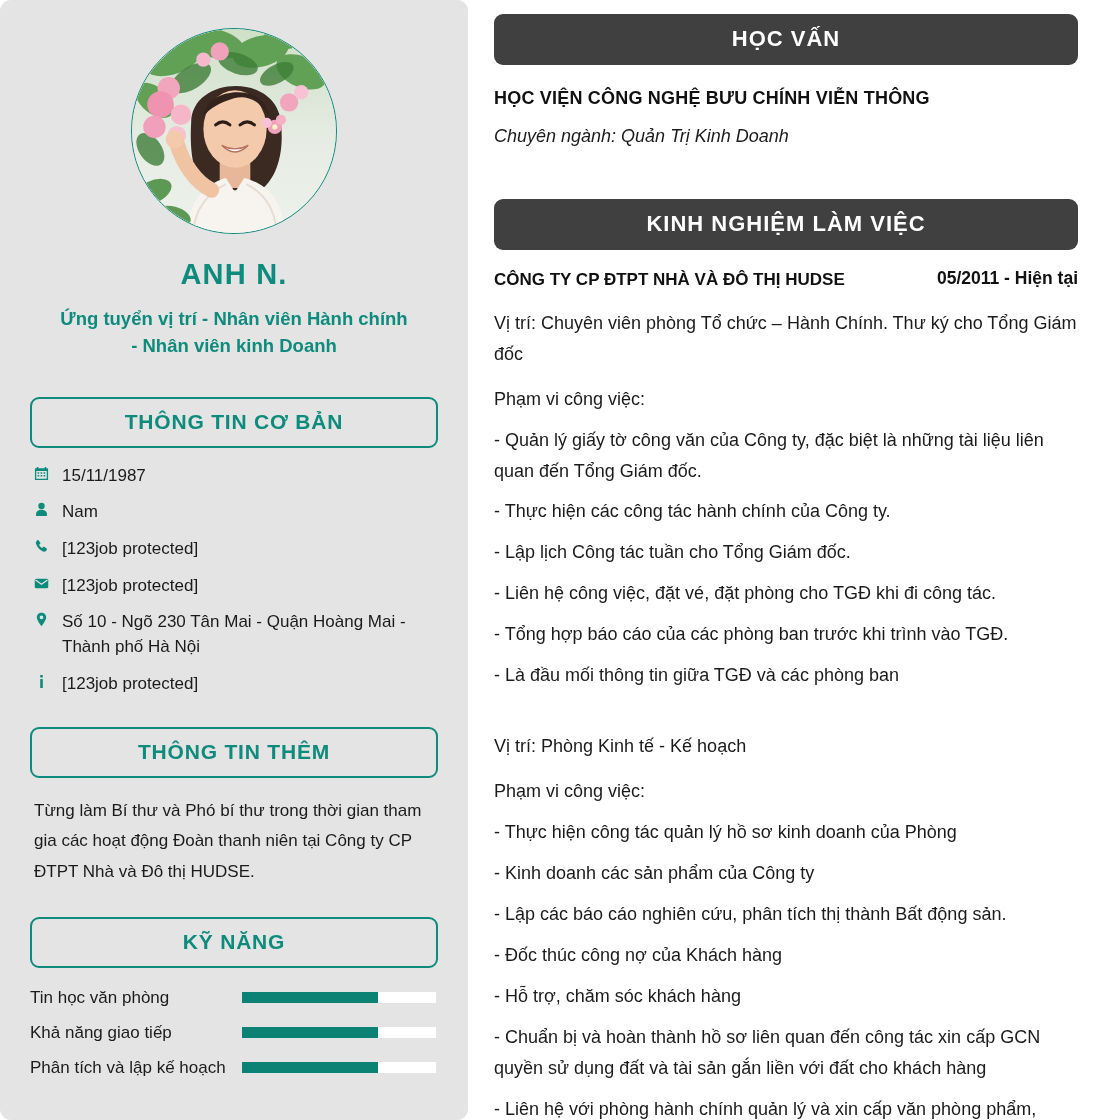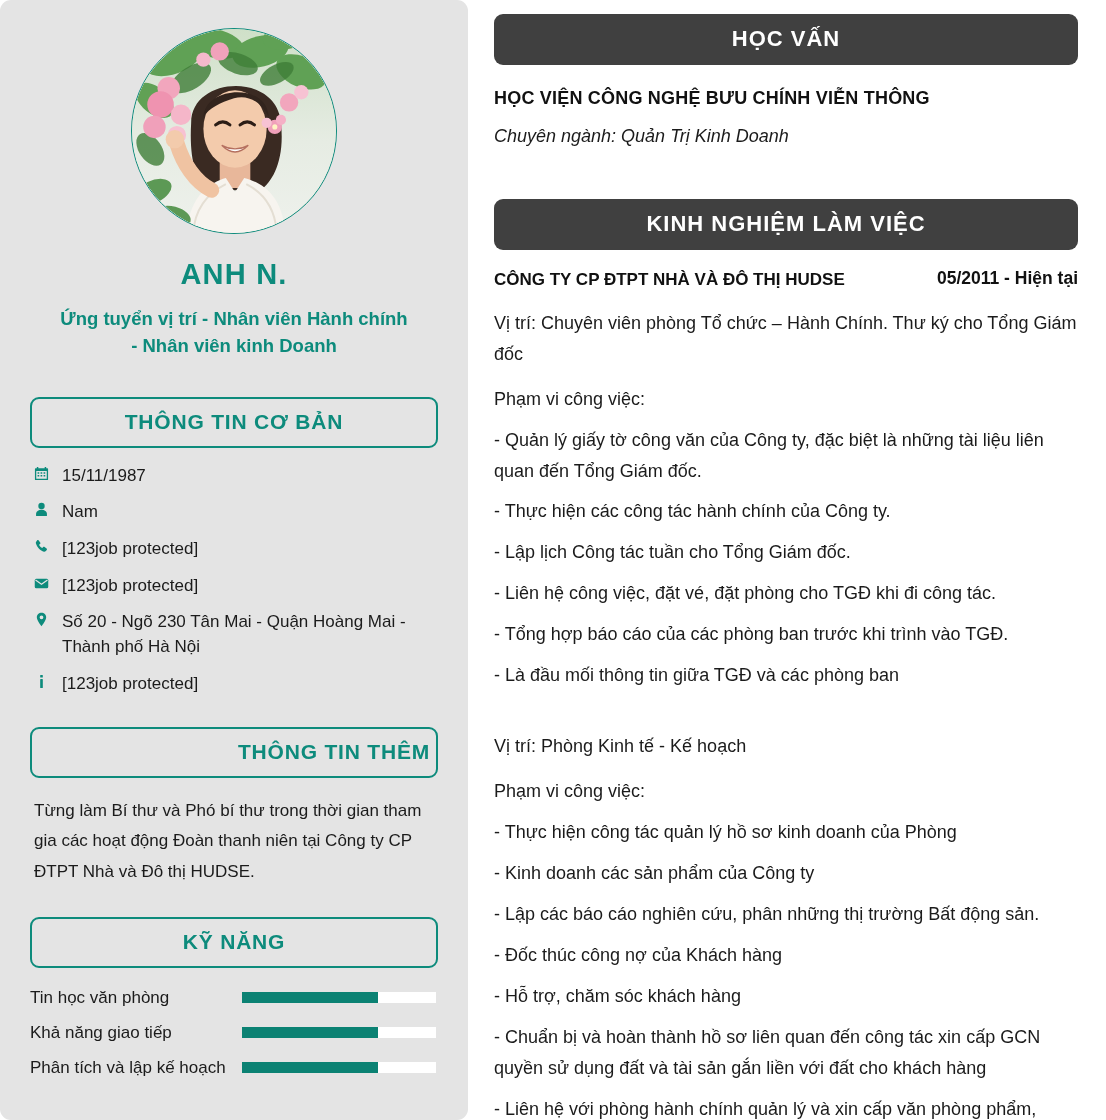--- a/index.html
+++ b/index.html
@@ -64,21 +64,21 @@
     border-radius: 9px;
     color: #0d8b7c;
     font-size: 21px;
     font-weight: bold;
     letter-spacing: 0.8px;
     text-align: center;
     padding: 11px 6px 12px;
     margin: 0 8px;
   }
   .sec-box.basic { margin-top: 37px; }
-  .sec-box.extra { margin-top: 31px; text-align: right; }
+  .sec-box.extra { margin-top: 31px; }
   .sec-box.skills { margin-top: 30px; }
 
   .info-list {
     margin-top: 16px;
     padding: 0 10px;
   }
   .info-row {
     display: flex;
     align-items: flex-start;
     gap: 12px;
@@ -332,21 +332,21 @@
             </svg>
         </span>
         <span class="txt">[123job protected]</span>
       </div>
       <div class="info-row">
         <span class="ico">
           <svg width="15" height="15" viewBox="0 0 16 16">
               <path d="M8 .7C5.2.7 3 2.9 3 5.7c0 3.6 5 9.6 5 9.6s5-6 5-9.6C13 2.9 10.8.7 8 .7zm0 6.9a2 2 0 1 1 0-4 2 2 0 0 1 0 4z"></path>
             </svg>
         </span>
-        <span class="txt">Số 20 - Ngõ 230 Tân Mai - Quận Hoàng Mai - Thành phố Hà Nội</span>
+        <span class="txt">Số 10 - Ngõ 230 Tân Mai - Quận Hoàng Mai - Thành phố Hà Nội</span>
       </div>
       <div class="info-row">
         <span class="ico">
           <svg width="15" height="15" viewBox="0 0 16 16">
               <rect x="6.6" y="1" width="2.8" height="2.8" rx="0.6"></rect>
               <rect x="6.6" y="5.4" width="2.8" height="9.6" rx="0.6"></rect>
             </svg>
         </span>
         <span class="txt">[123job protected]</span>
       </div>
@@ -404,21 +404,21 @@
       <div class="bullet">- Là đầu mối thông tin giữa TGĐ và các phòng ban</div>
     </div>
 
     <div class="blockgap"></div>
 
     <div class="para">Vị trí: Phòng Kinh tế - Kế hoạch</div>
     <div class="para"> Phạm vi công việc:</div>
     <div class="bullets">
       <div class="bullet">- Thực hiện công tác quản lý hồ sơ kinh doanh của Phòng</div>
       <div class="bullet">- Kinh doanh các sản phẩm của Công ty</div>
-      <div class="bullet">- Lập các báo cáo nghiên cứu, phân những thị trường Bất động sản.</div>
+      <div class="bullet">- Lập các báo cáo nghiên cứu, phân tích thị thành Bất động sản.</div>
       <div class="bullet">- Đốc thúc công nợ của Khách hàng</div>
       <div class="bullet">- Hỗ trợ, chăm sóc khách hàng</div>
       <div class="bullet">- Chuẩn bị và hoàn thành hồ sơ liên quan đến công tác xin cấp GCN quyền sử dụng đất và tài sản gắn liền với đất cho khách hàng</div>
       <div class="bullet">- Liên hệ với phòng hành chính quản lý và xin cấp văn phòng phẩm, photo và sao lưu tài liệu của phòng</div>
     </div>
 
   </div>
 </div>
 
 </body></html>

